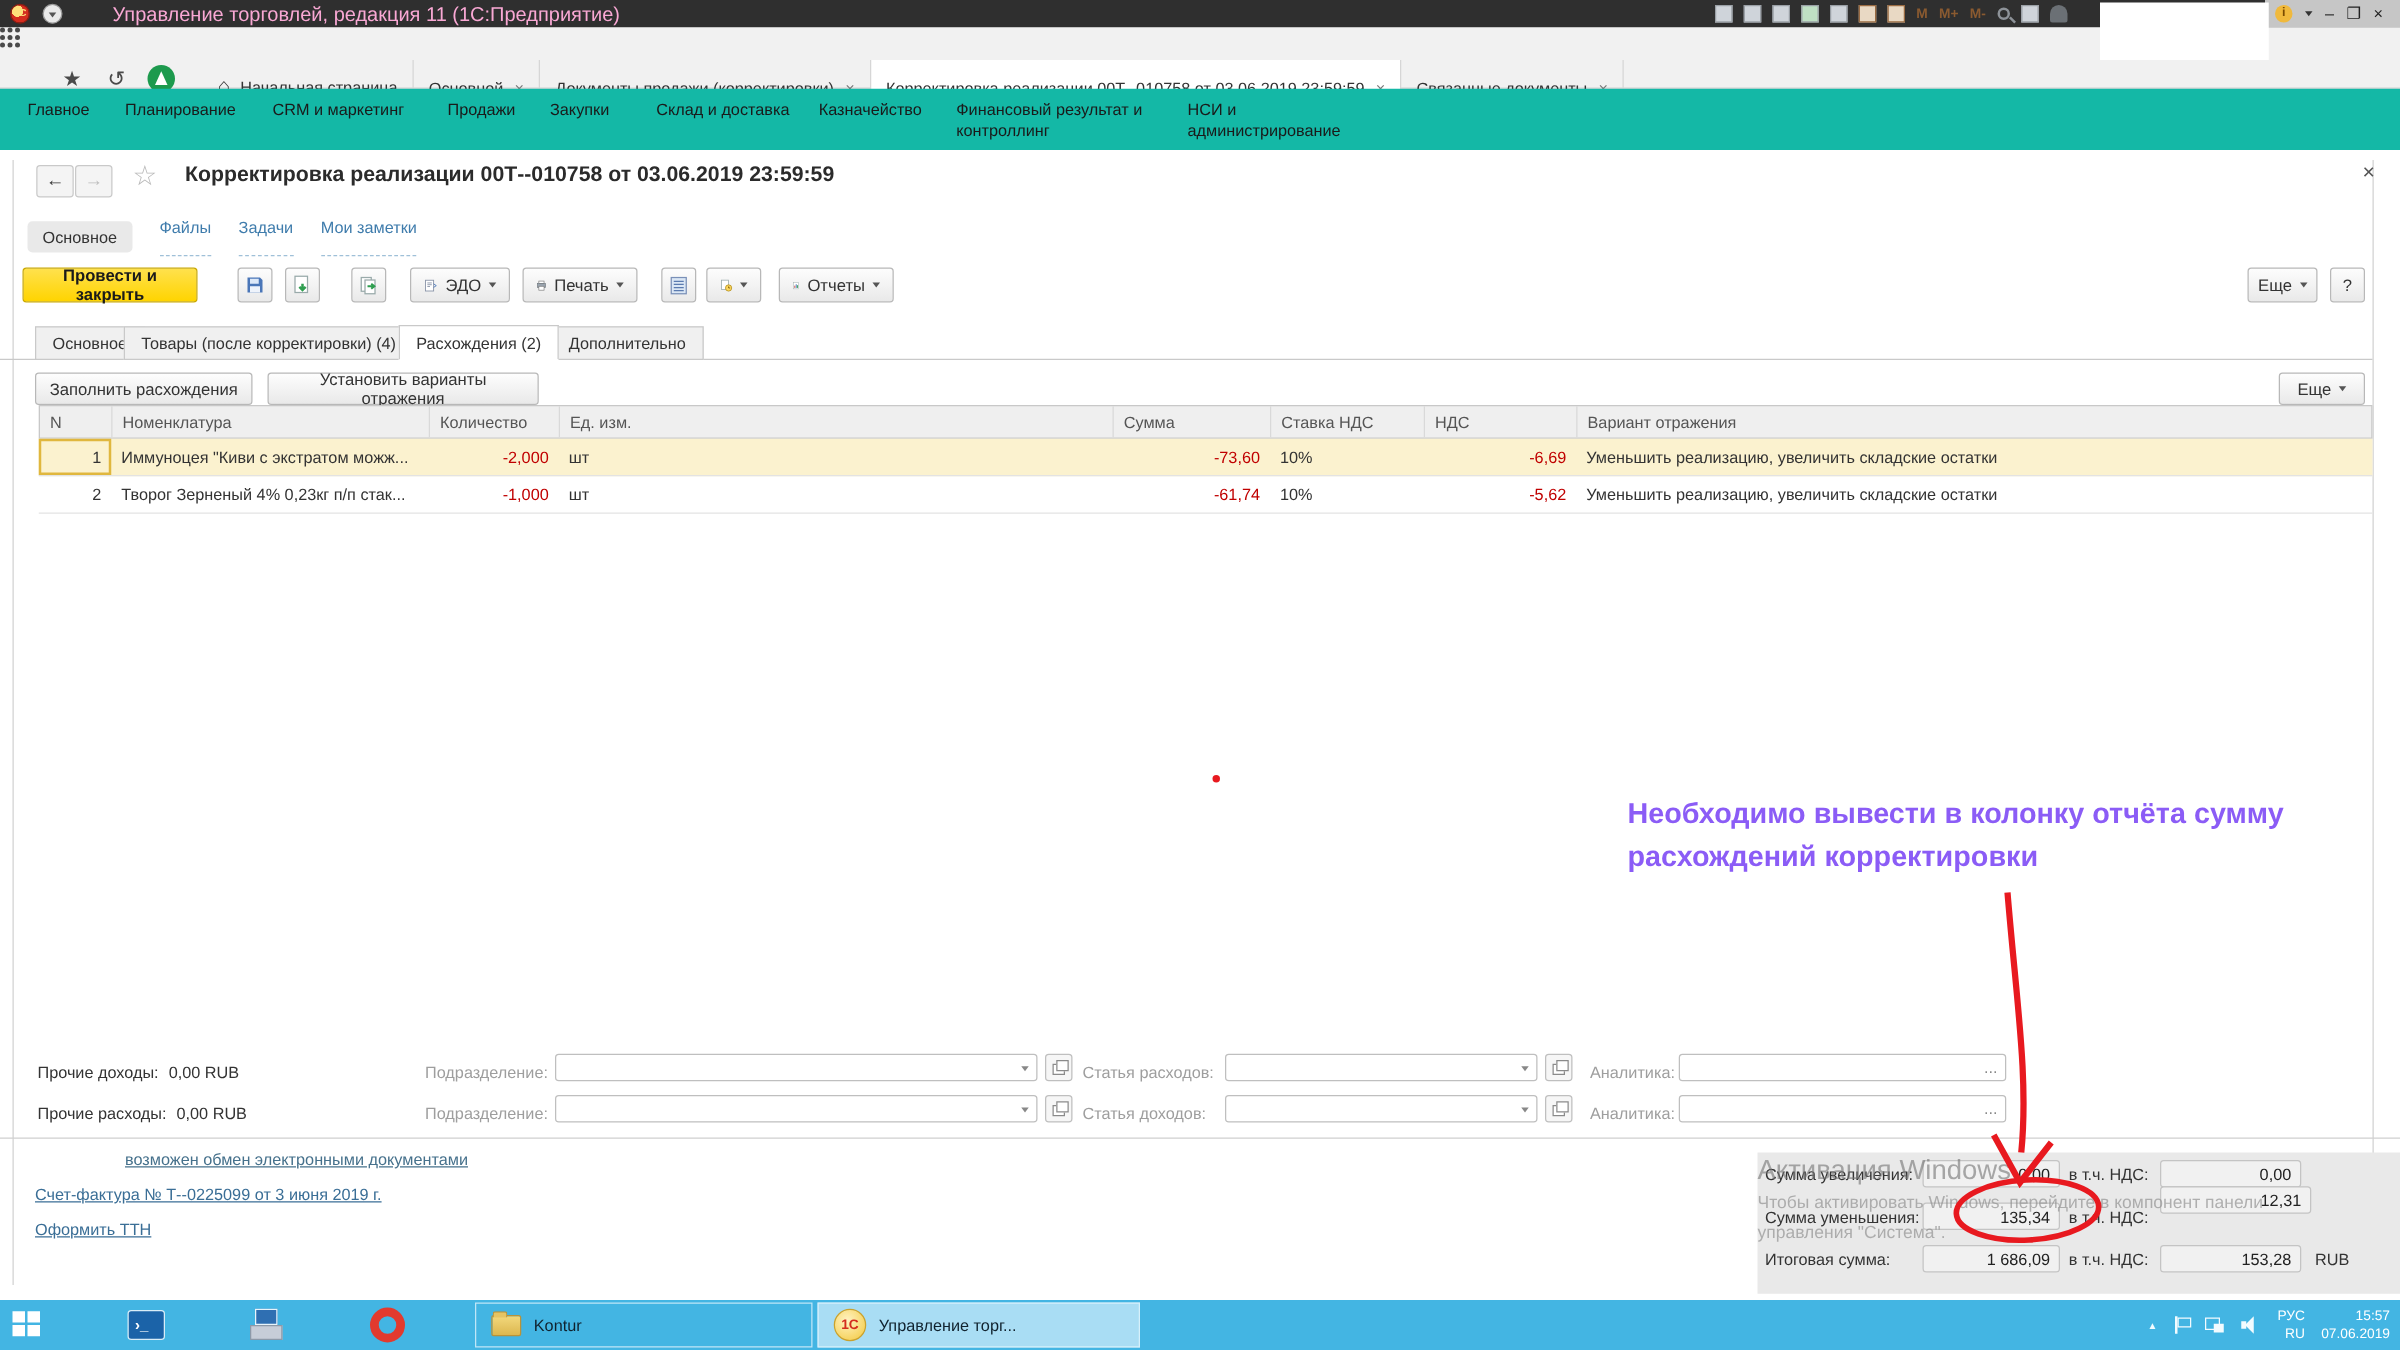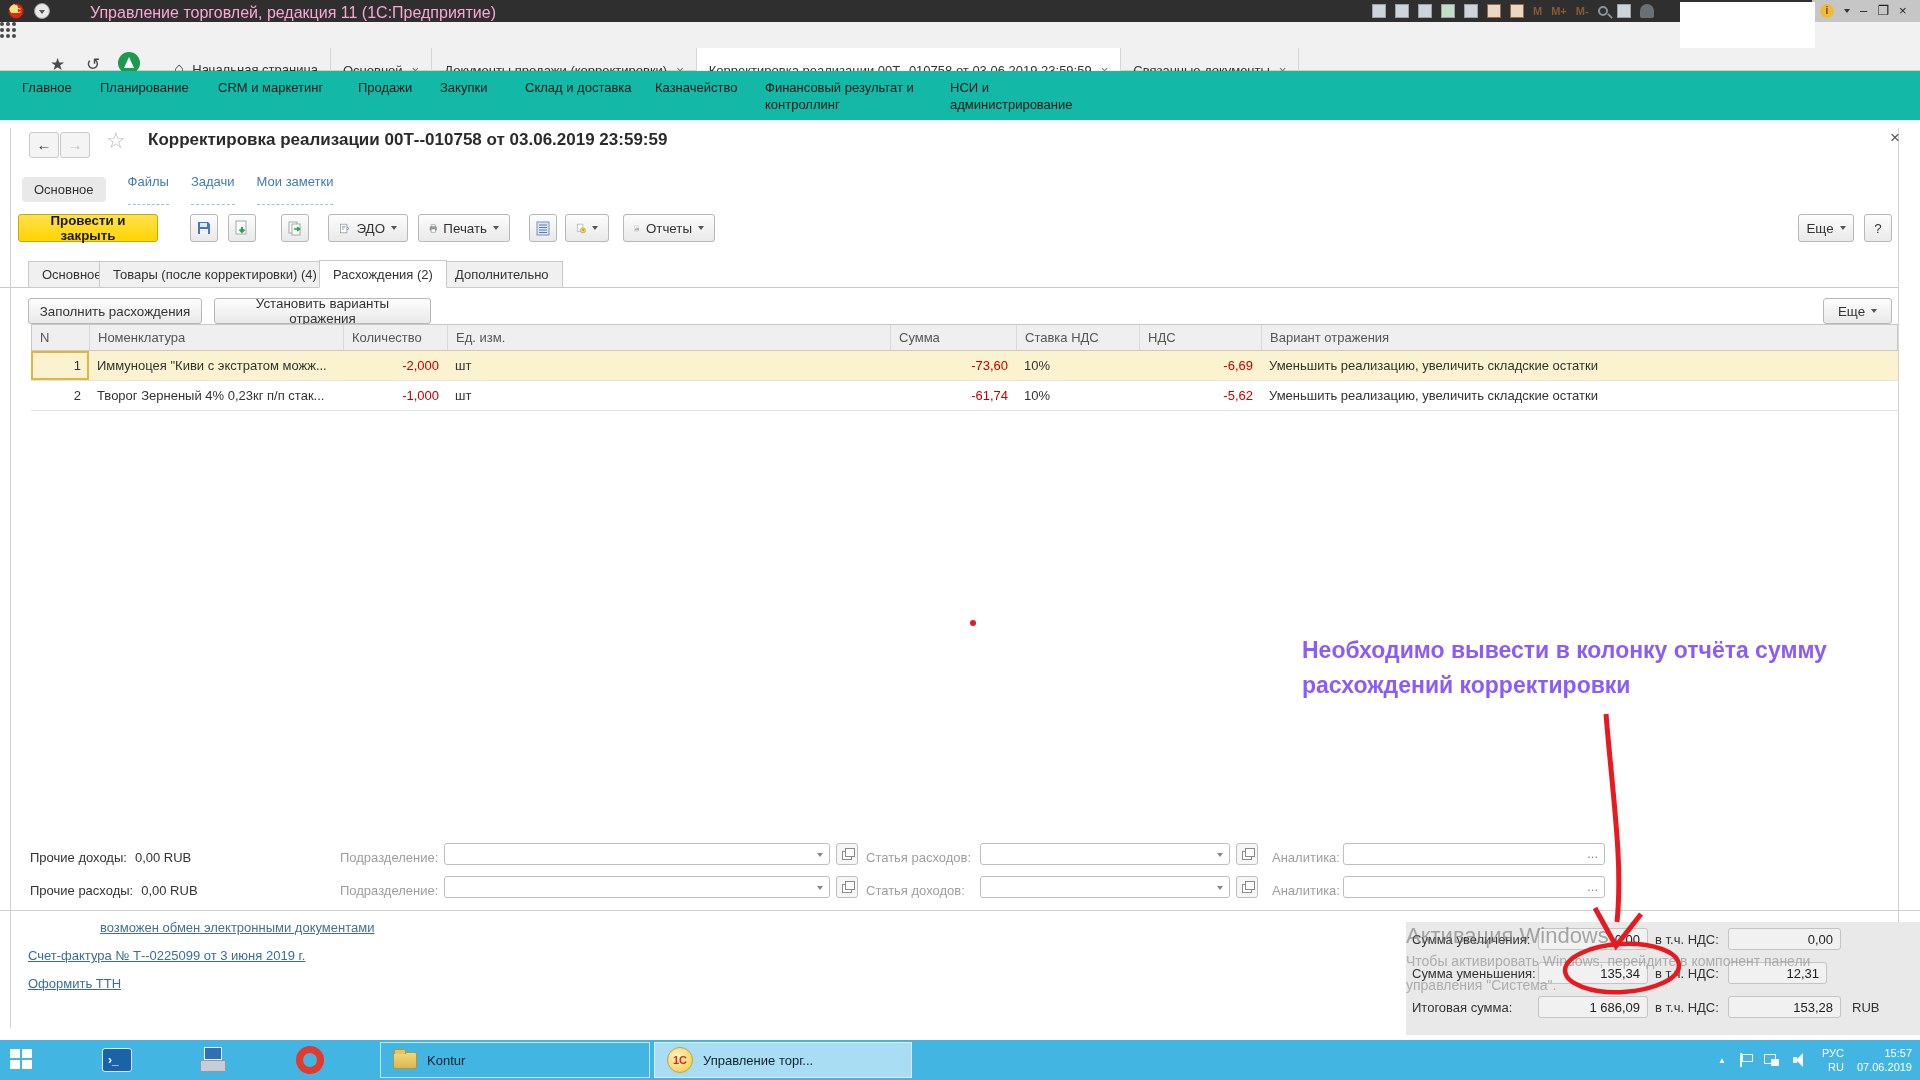--- a/index.html
+++ b/index.html
@@ -409,21 +409,21 @@
 
     <div id="totals">
       <div class="trowline" style="left:6px;top:6px">Сумма увеличения:</div>
       <div class="tfield" style="left:132px;top:6px;width:110px">0,00</div>
       <div class="trowline" style="left:249px;top:6px">в т.ч. НДС:</div>
       <div class="tfield" style="left:322px;top:6px;width:113px">0,00</div>
 
       <div class="trowline" style="left:6px;top:40px">Сумма уменьшения:</div>
       <div class="tfield" style="left:132px;top:40px;width:110px">135,34</div>
       <div class="trowline" style="left:249px;top:40px">в т.ч. НДС:</div>
-      <div class="tfield" style="left:322px;top:40px;width:99px">12,31</div>
+      <div class="tfield" style="left:322px;top:27px;width:121px">12,31</div>
 
       <div class="trowline" style="left:6px;top:74px">Итоговая сумма:</div>
       <div class="tfield" style="left:132px;top:74px;width:110px">1 686,09</div>
       <div class="trowline" style="left:249px;top:74px">в т.ч. НДС:</div>
       <div class="tfield" style="left:322px;top:74px;width:113px">153,28</div>
       <div class="trowline" style="left:446px;top:74px">RUB</div>
     </div>
 
     <div id="watermark">
       <div id="wm1">Активация Windows</div>

